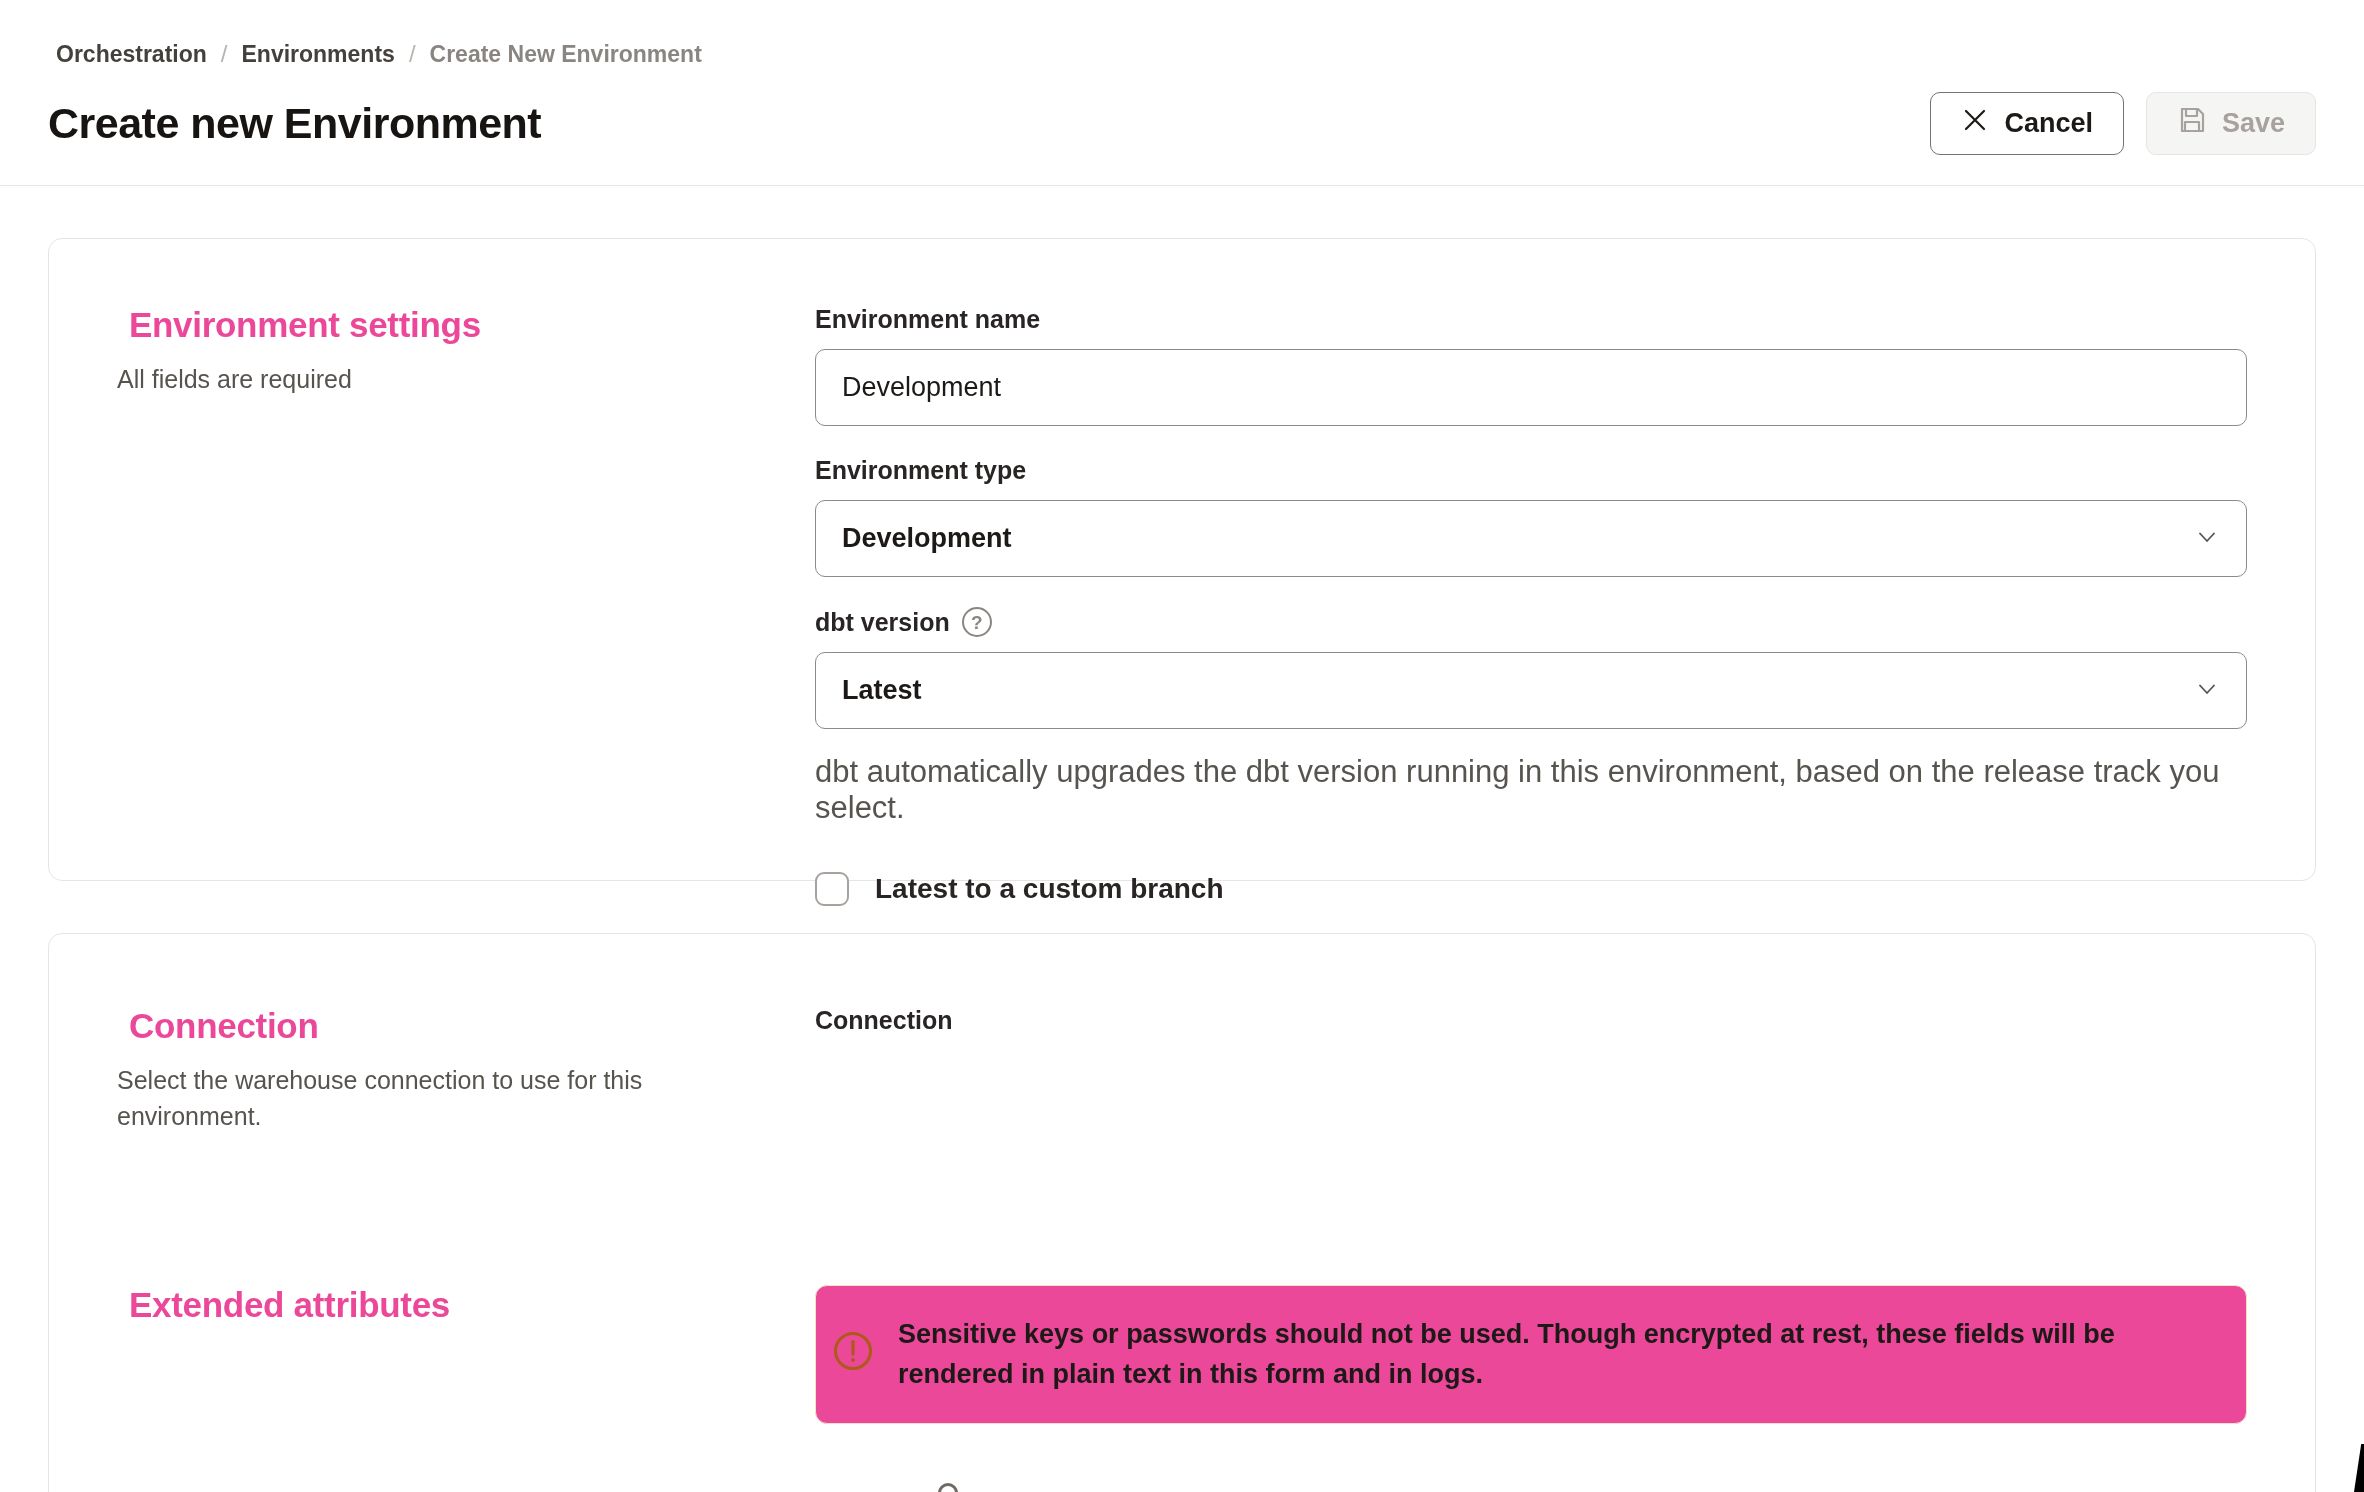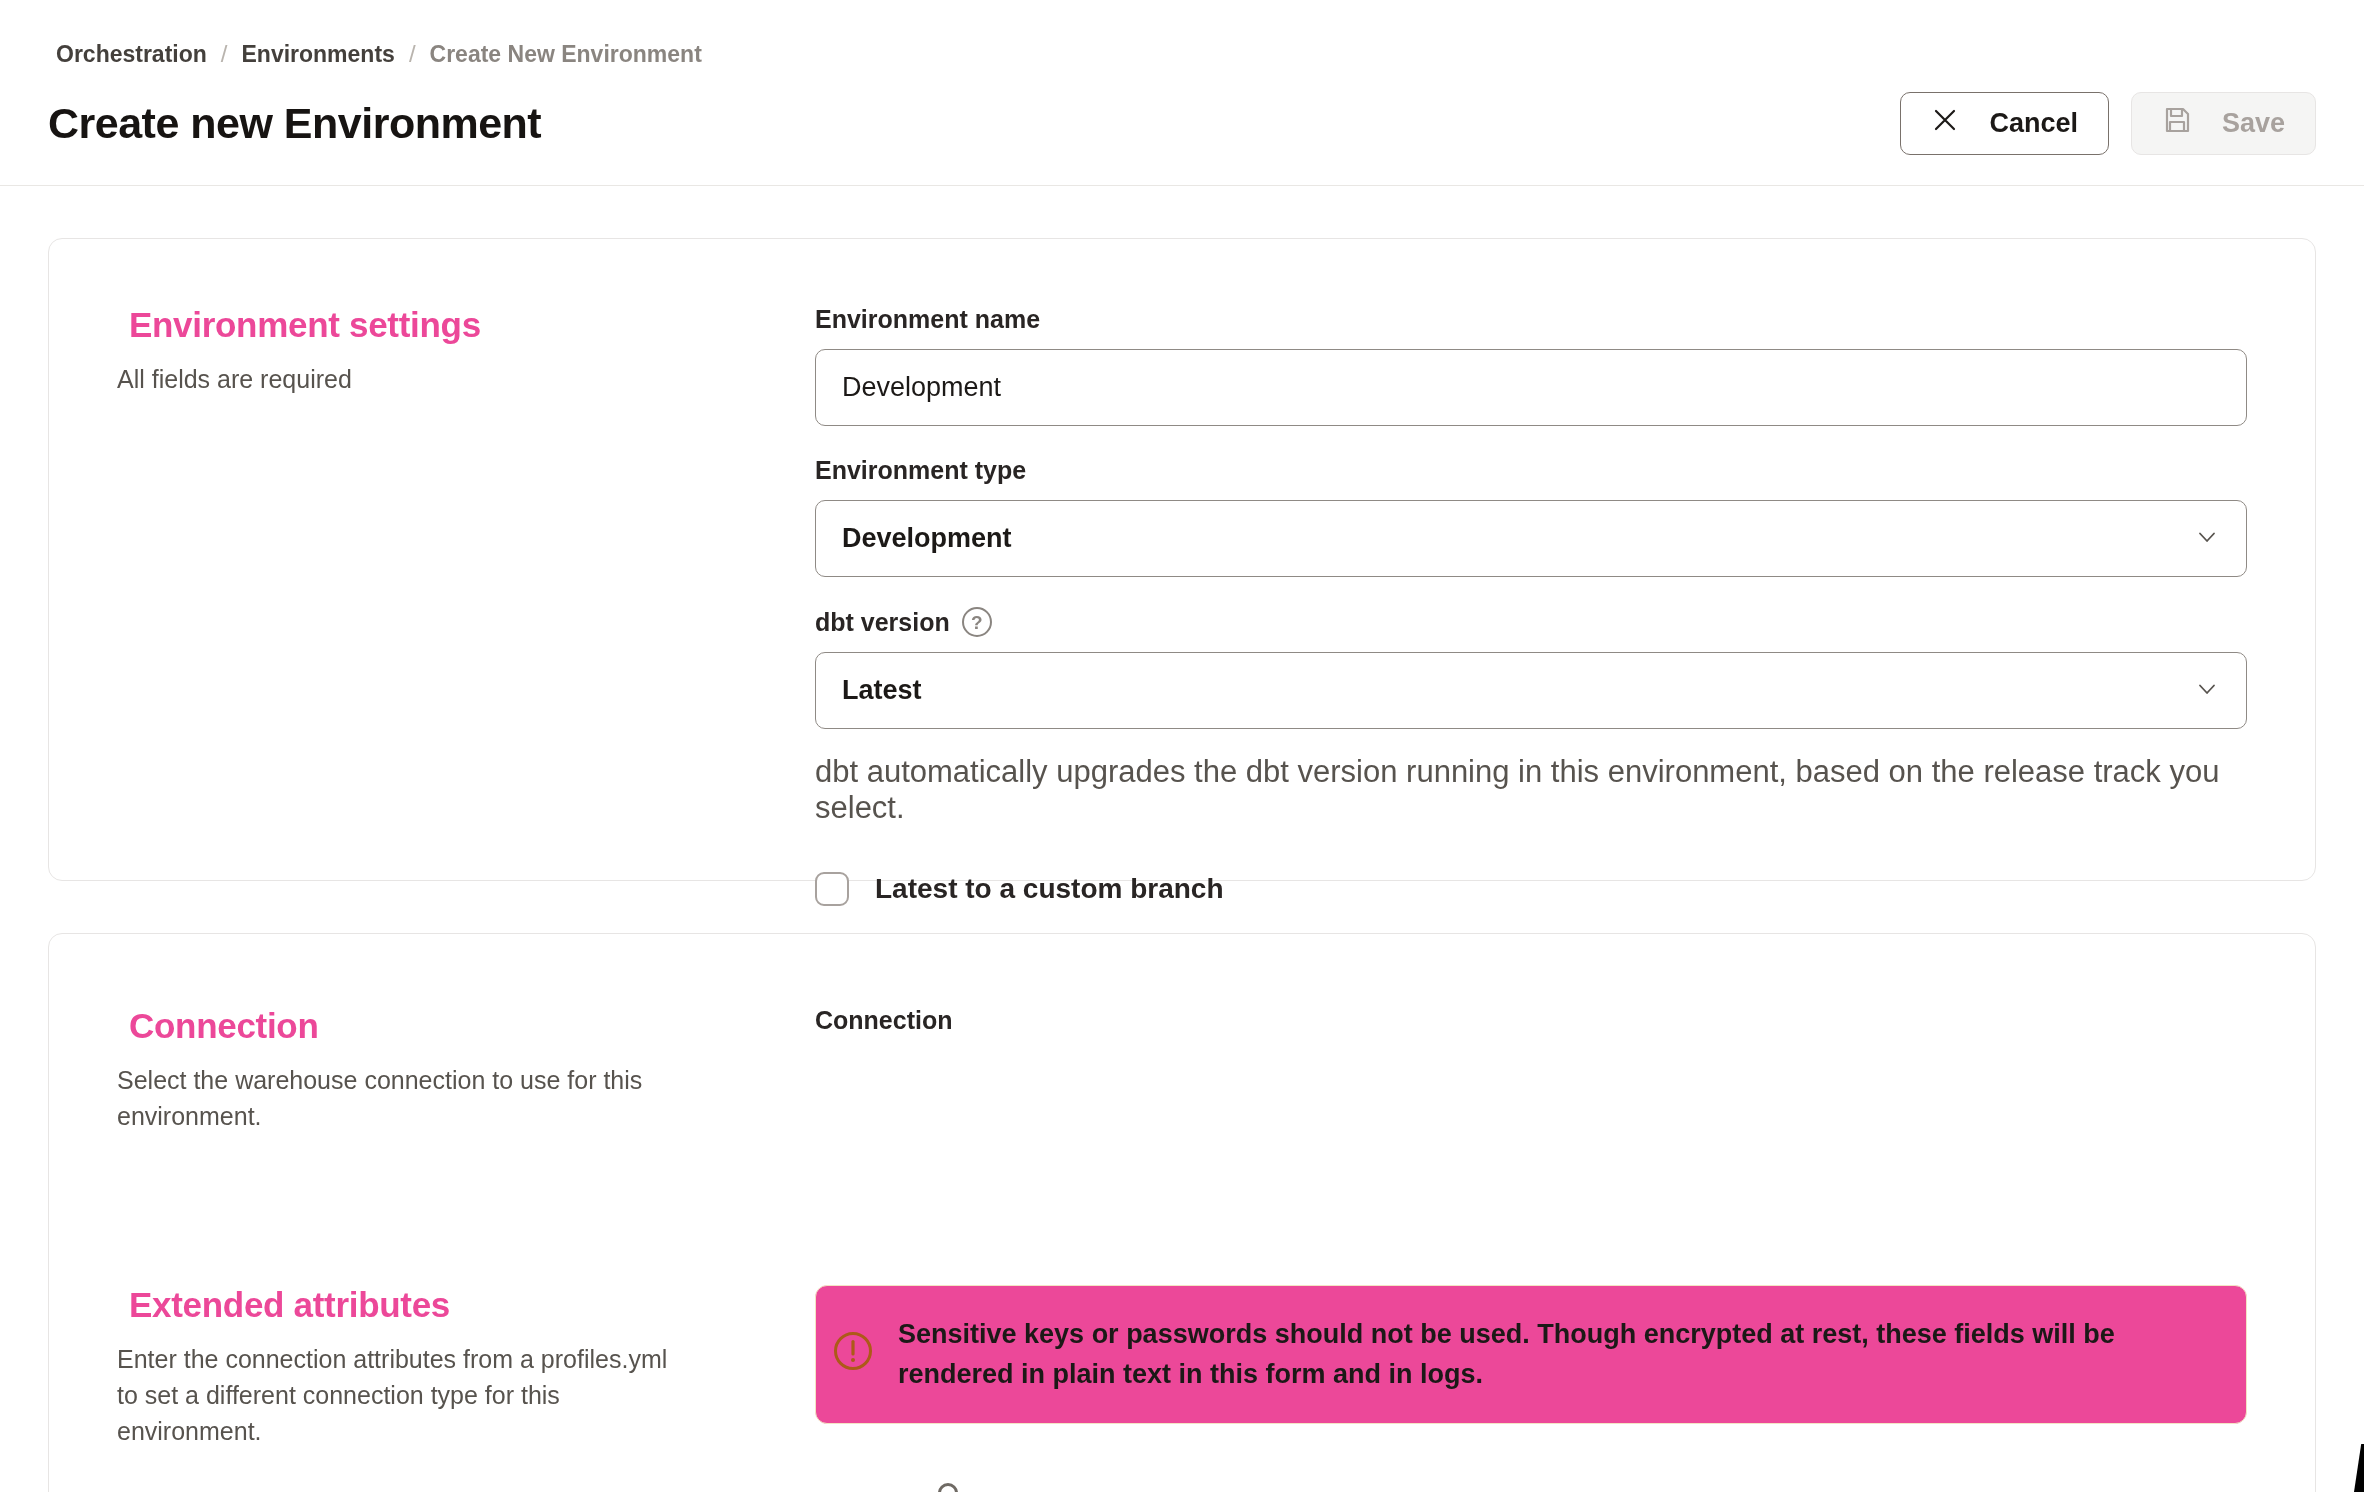--- a/index.html
+++ b/index.html
@@ -8,21 +8,21 @@
 
   
   .breadcrumb { display: flex; align-items: center; gap: 14px; padding: 40px 48px 0 56px; font-size: 23px; font-weight: 600; }
   .breadcrumb .crumb { color: #44403c; cursor: pointer; }
   .breadcrumb .crumb.current { color: #8a8580; font-weight: 600; }
   .breadcrumb .sep { color: #b9b4ae; font-weight: 400; font-size: 24px; }
 
   .title-row { display: flex; align-items: center; justify-content: space-between; padding: 24px 48px 30px 48px; }
   .page-title { font-size: 43px; font-weight: 700; letter-spacing: -0.5px; color: #171412; }
   .header-actions { display: flex; gap: 22px; }
-  .btn { display: flex; align-items: center; gap: 30px; height: 63px; padding: 0 30px; border-radius: 10px; font-size: 27px; font-weight: 600; cursor: pointer; background: #ffffff; }
+  .btn { display: flex; align-items: center; gap: 15px; height: 63px; padding: 0 30px; border-radius: 10px; font-size: 27px; font-weight: 600; cursor: pointer; background: #ffffff; }
   .btn-cancel { border: 1.5px solid #79716b; color: #1c1917; }
   .btn-save { border: 1.5px solid #e7e5e4; background: #f5f5f4; color: #a8a29e; cursor: default; }
   .header-divider { border: none; border-top: 1.5px solid #e9e7e4; }
 
   
   .main { padding: 52px 48px 0 48px; }
   .card { border: 1.5px solid #e7e5e4; border-radius: 14px; background: #fff; }
   .card-1 { height: 643px; padding: 66px 68px; margin-bottom: 52px; }
   .card-2 { height: 720px; padding: 72px 68px; }
   .row { display: flex; }
@@ -155,21 +155,20 @@
       <div class="right-col">
         <div class="field-group">
           <div class="field-label">Connection</div>
         </div>
       </div>
     </div>
 
     <div class="row row-extended">
       <div class="left-col">
         <h2 class="section-heading">Extended attributes</h2>
-        <p class="section-sub">Enter the connection attributes from a profiles.yml to set a different connection type for this environment.</p>
       </div>
       <div class="right-col">
         <div class="warning-box">
           <span class="warning-icon icon-svg">
             <svg width="42" height="42" viewBox="0 0 42 42" fill="none">
               <circle cx="21" cy="21" r="17.5" stroke="#ad5a18" stroke-width="3"></circle>
               <path d="M21 11.5 V24" stroke="#ad5a18" stroke-width="3.2" stroke-linecap="round"></path>
               <circle cx="21" cy="30" r="2" fill="#ad5a18"></circle>
             </svg>
           </span>

